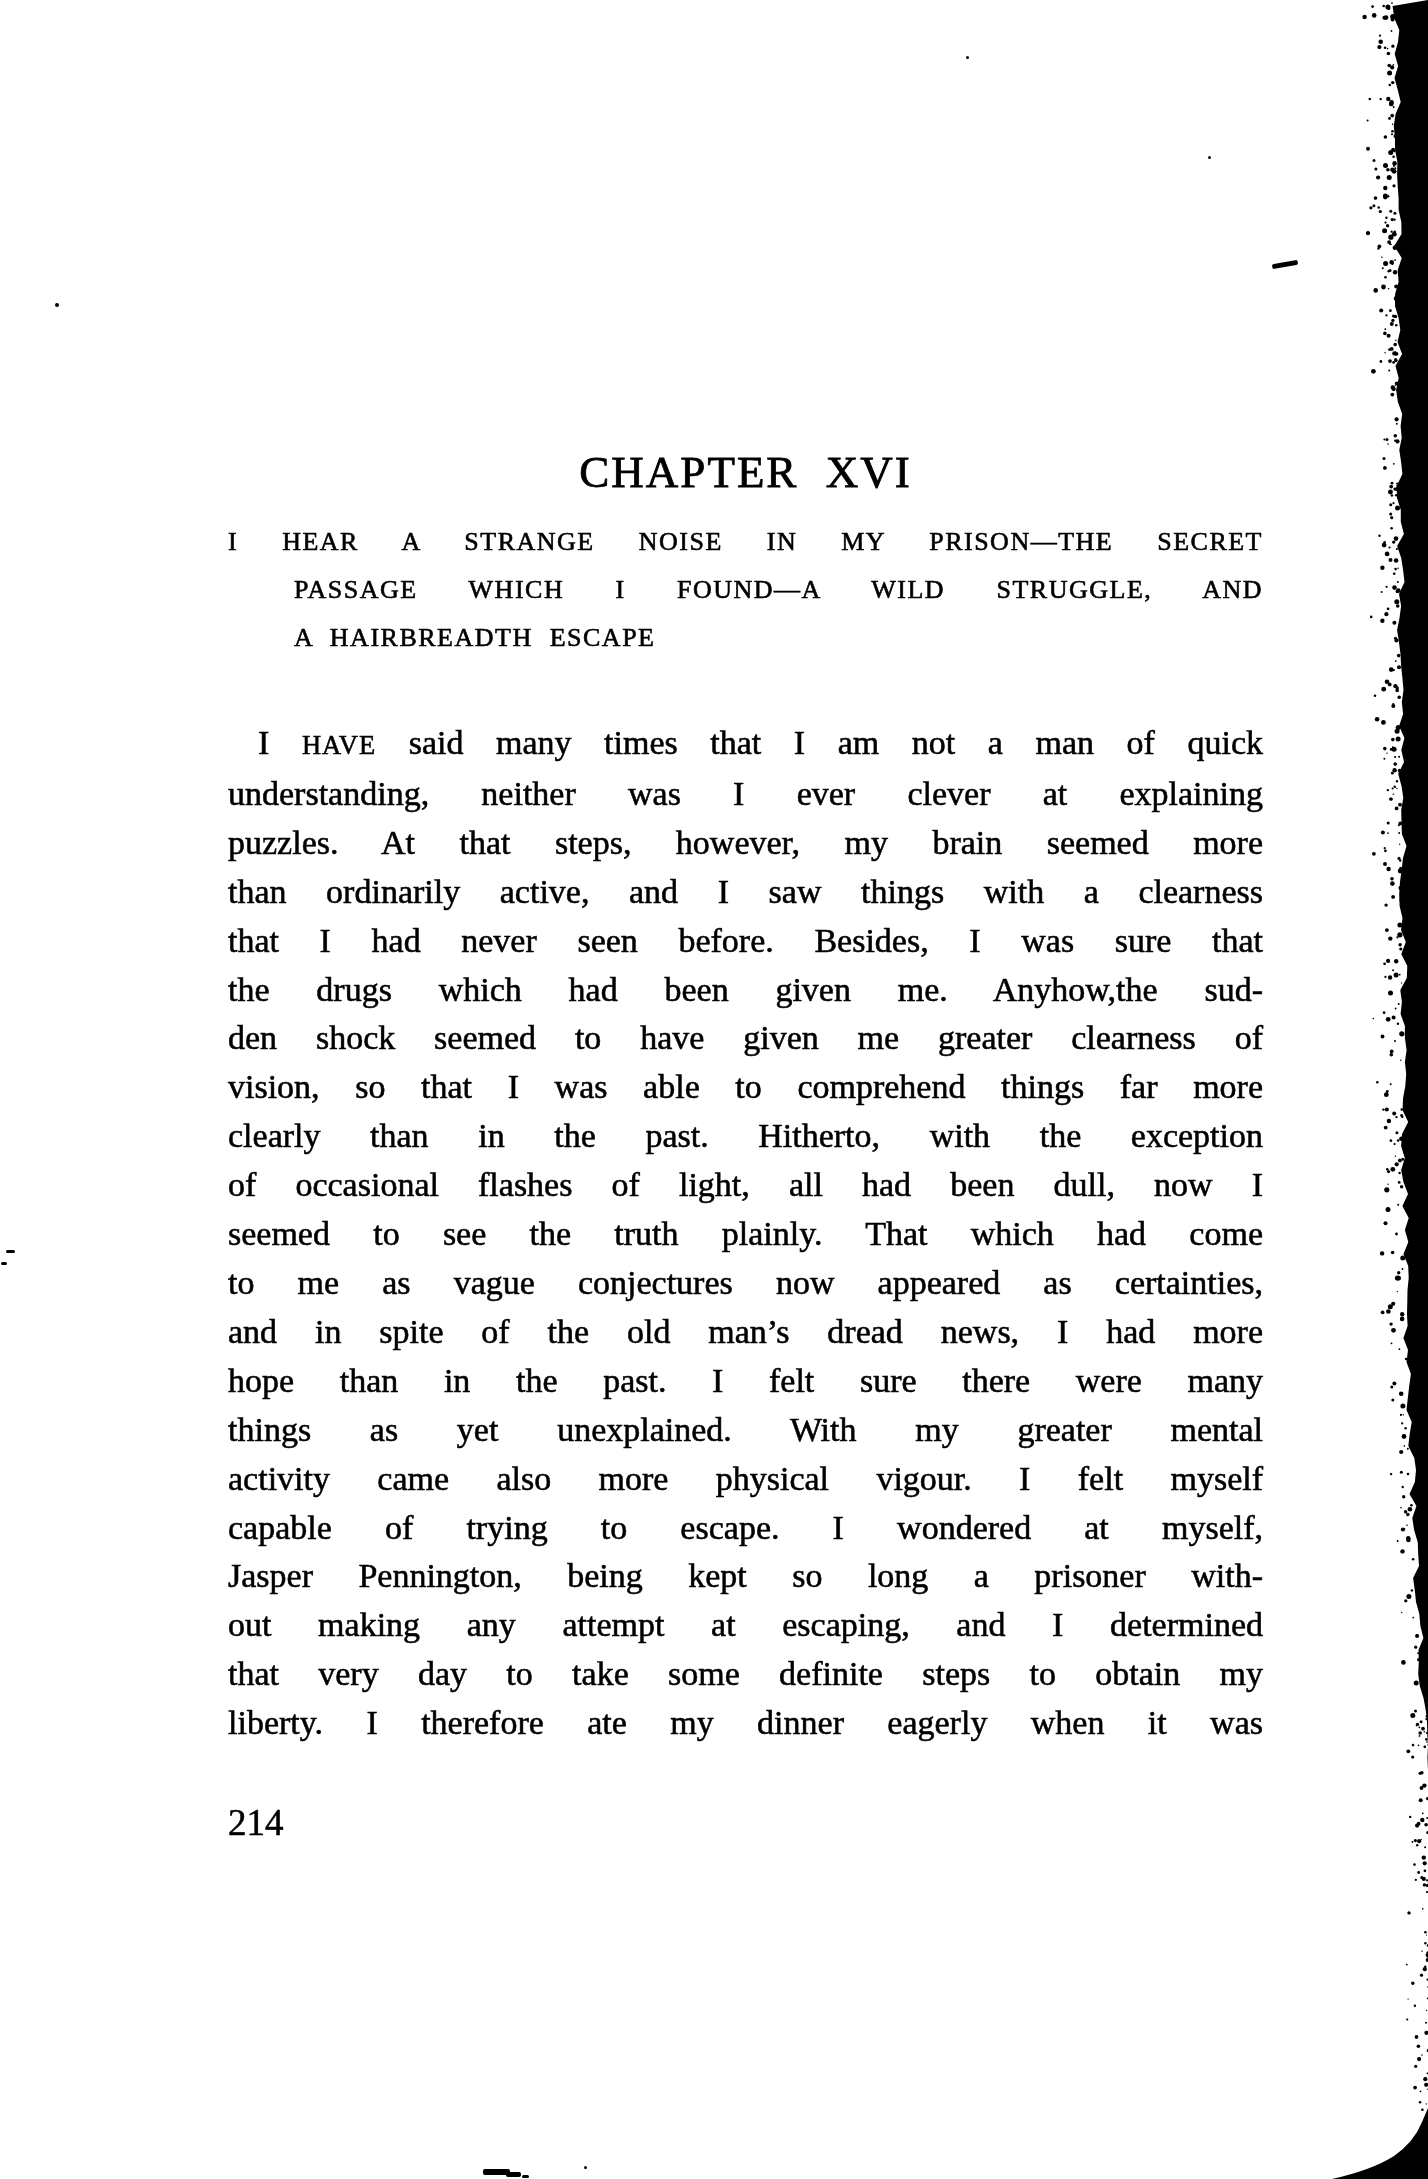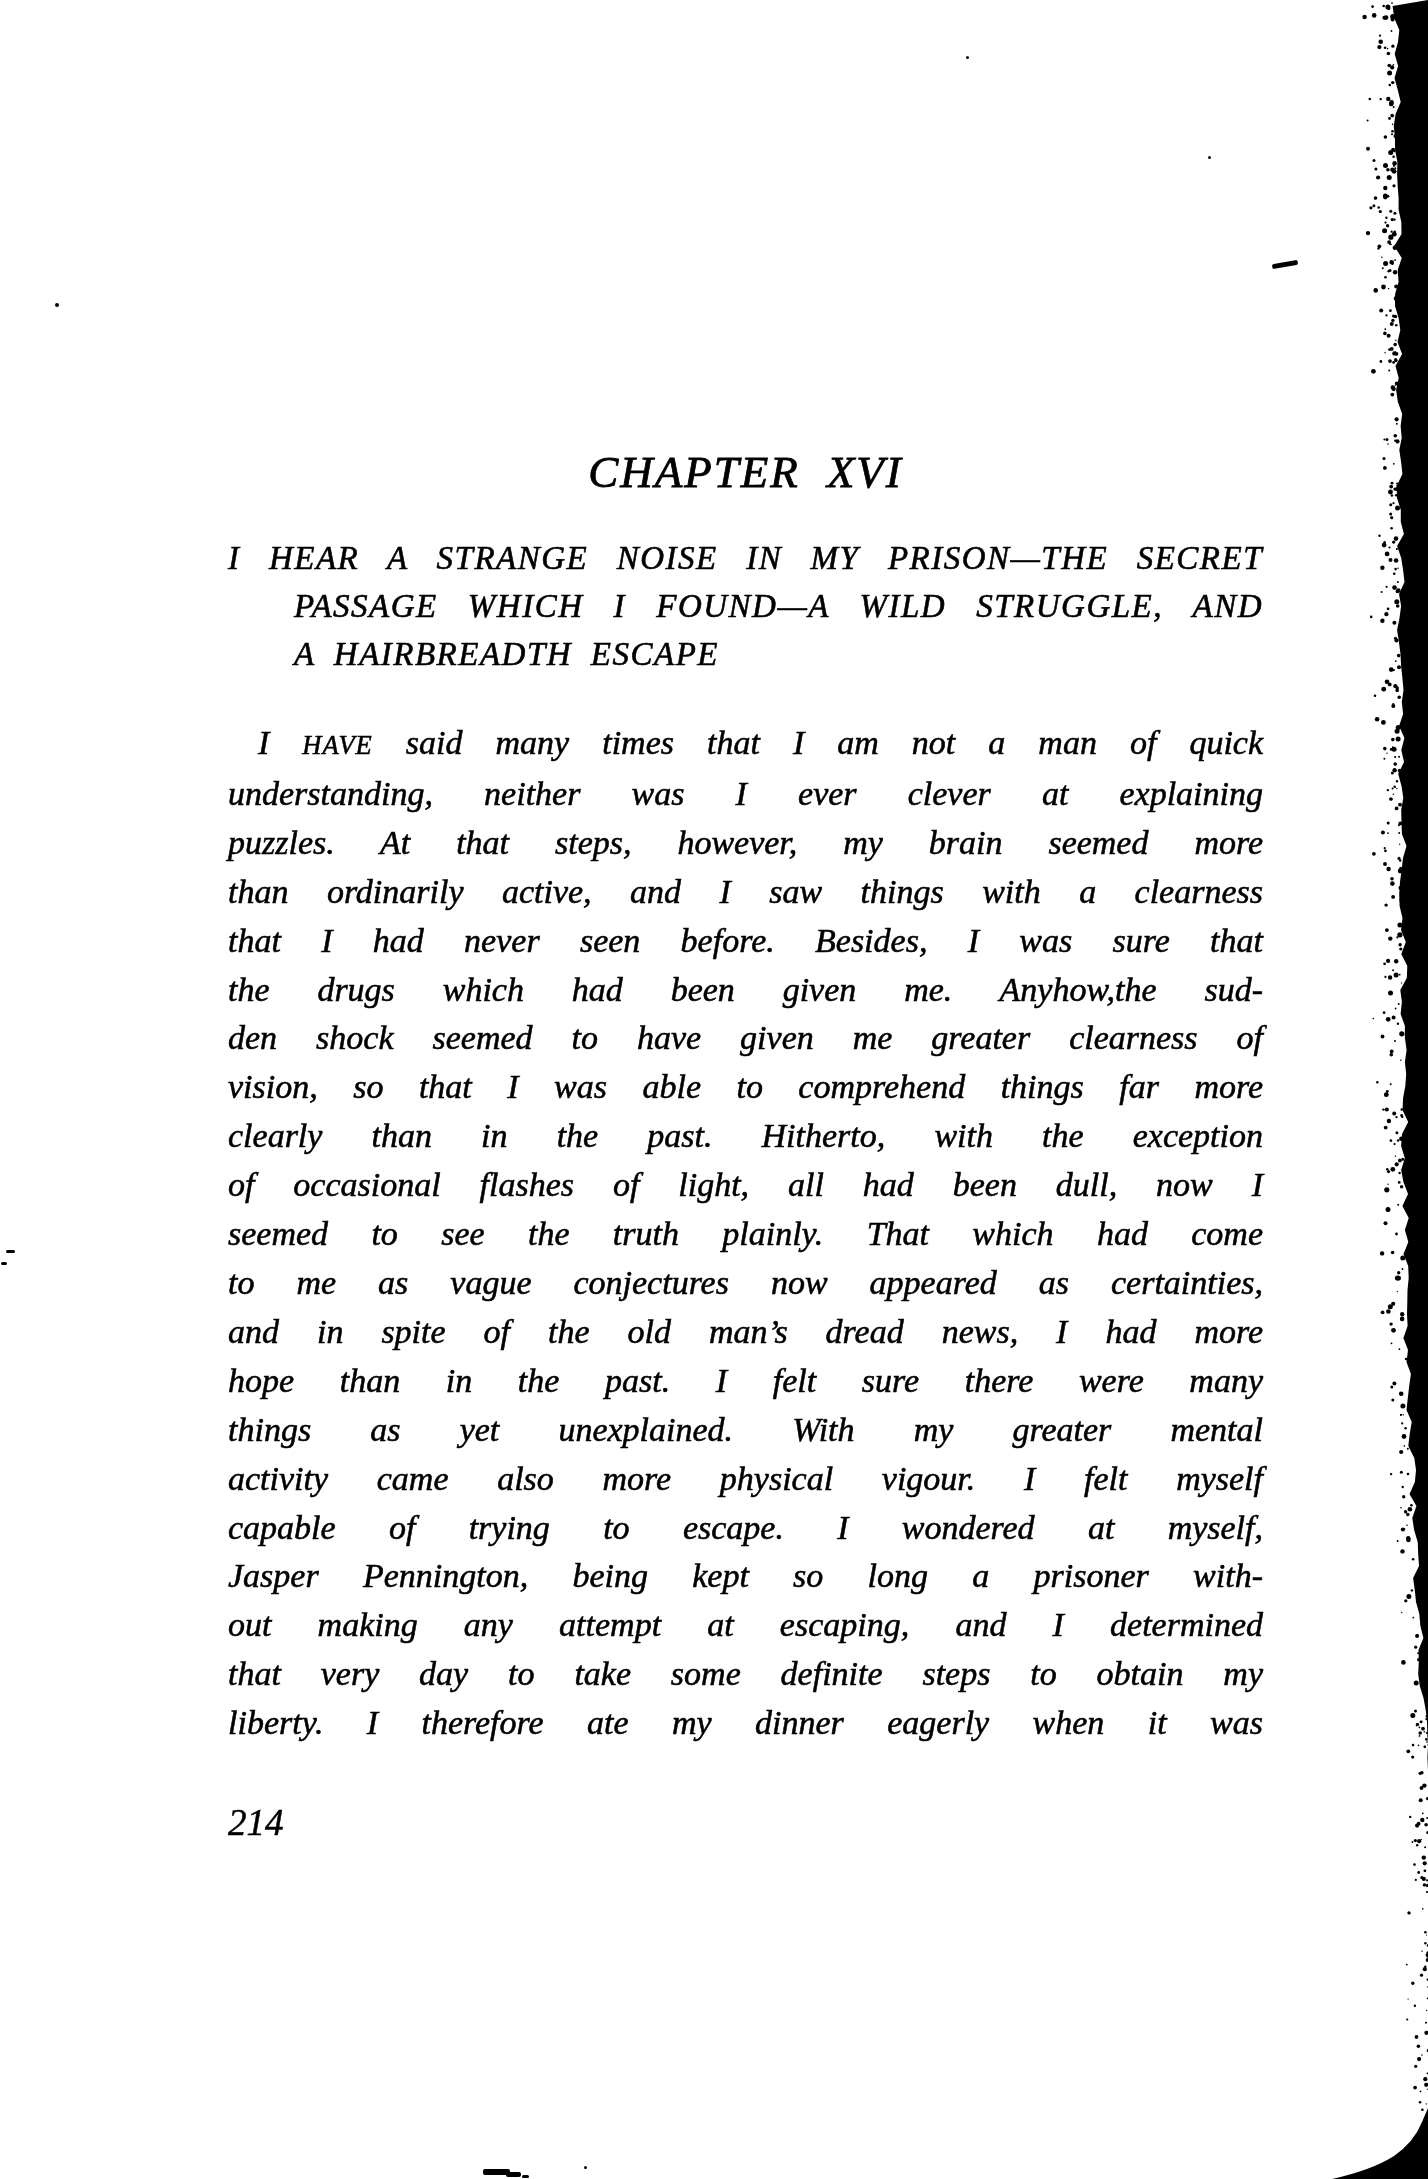--- a/index.html
+++ b/index.html
@@ -3,35 +3,34 @@
 <meta charset="utf-8">
 <style>
   html,body{margin:0;padding:0;background:#ffffff;}
   .page{
     position:relative;
     width:1428px;height:2179px;
     background:#ffffff;
     overflow:hidden;
     font-family:"Liberation Serif","DejaVu Serif",serif;
     color:#000;
-    font-style:italic;
   }
   .column{position:absolute;left:228px;width:1035px;}
   .chapter-heading{
     top:446px;
     text-align:center;
     font-size:45px;
     letter-spacing:2px;
     word-spacing:14px;
     -webkit-text-stroke:.8px #000;
     white-space:nowrap;
   }
   .subtitle{
-    top:534px;
-    font-size:33px;
+    top:518px;
+    font-size:26px;
     letter-spacing:1.5px;
     word-spacing:9px;
     line-height:48px;
     -webkit-text-stroke:.6px #000;
   }
   .subtitle .st-line{display:block;}
   .subtitle .st-just{text-align:justify;text-align-last:justify;}
   .subtitle .st-indent{padding-left:66px;}
   .body-text{
     top:719px;

